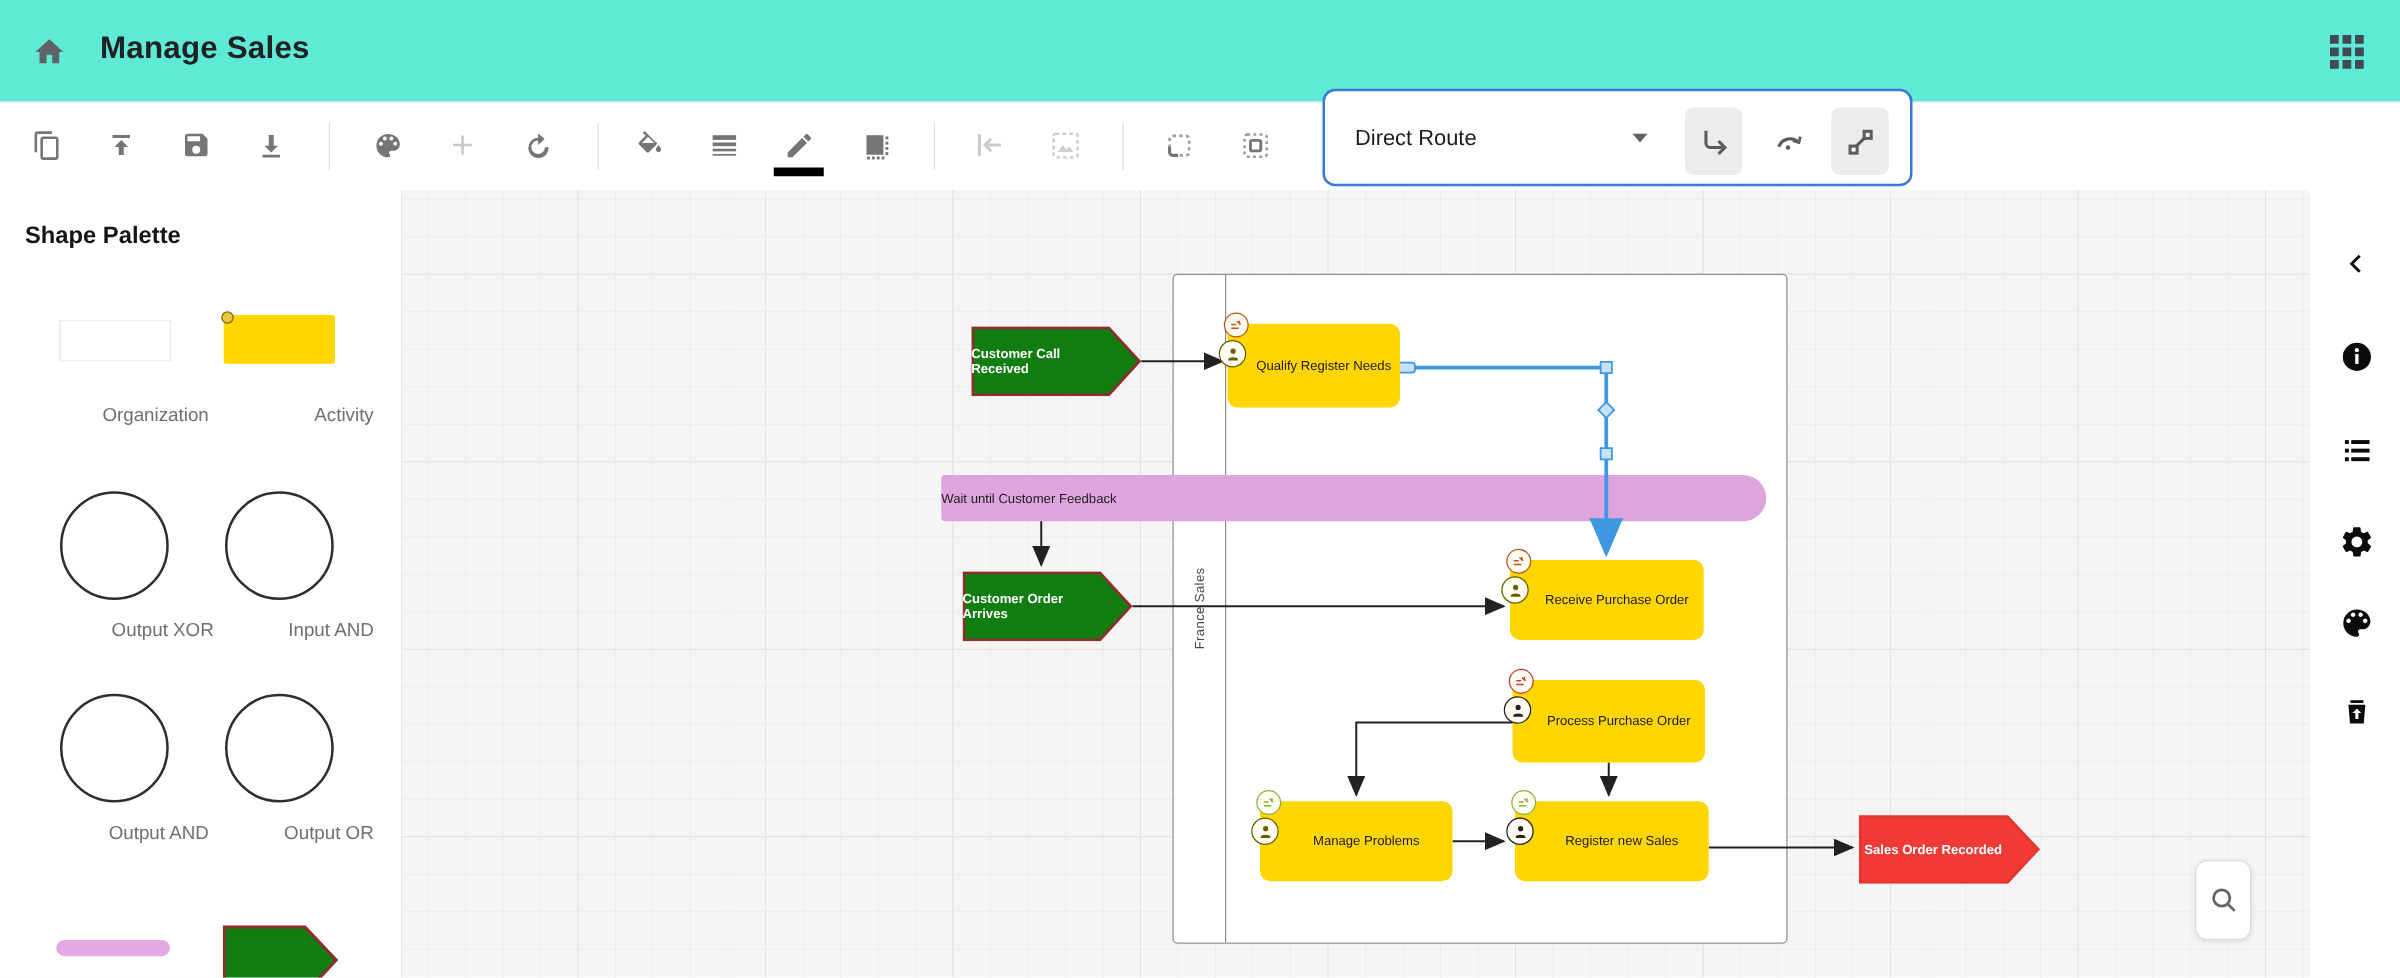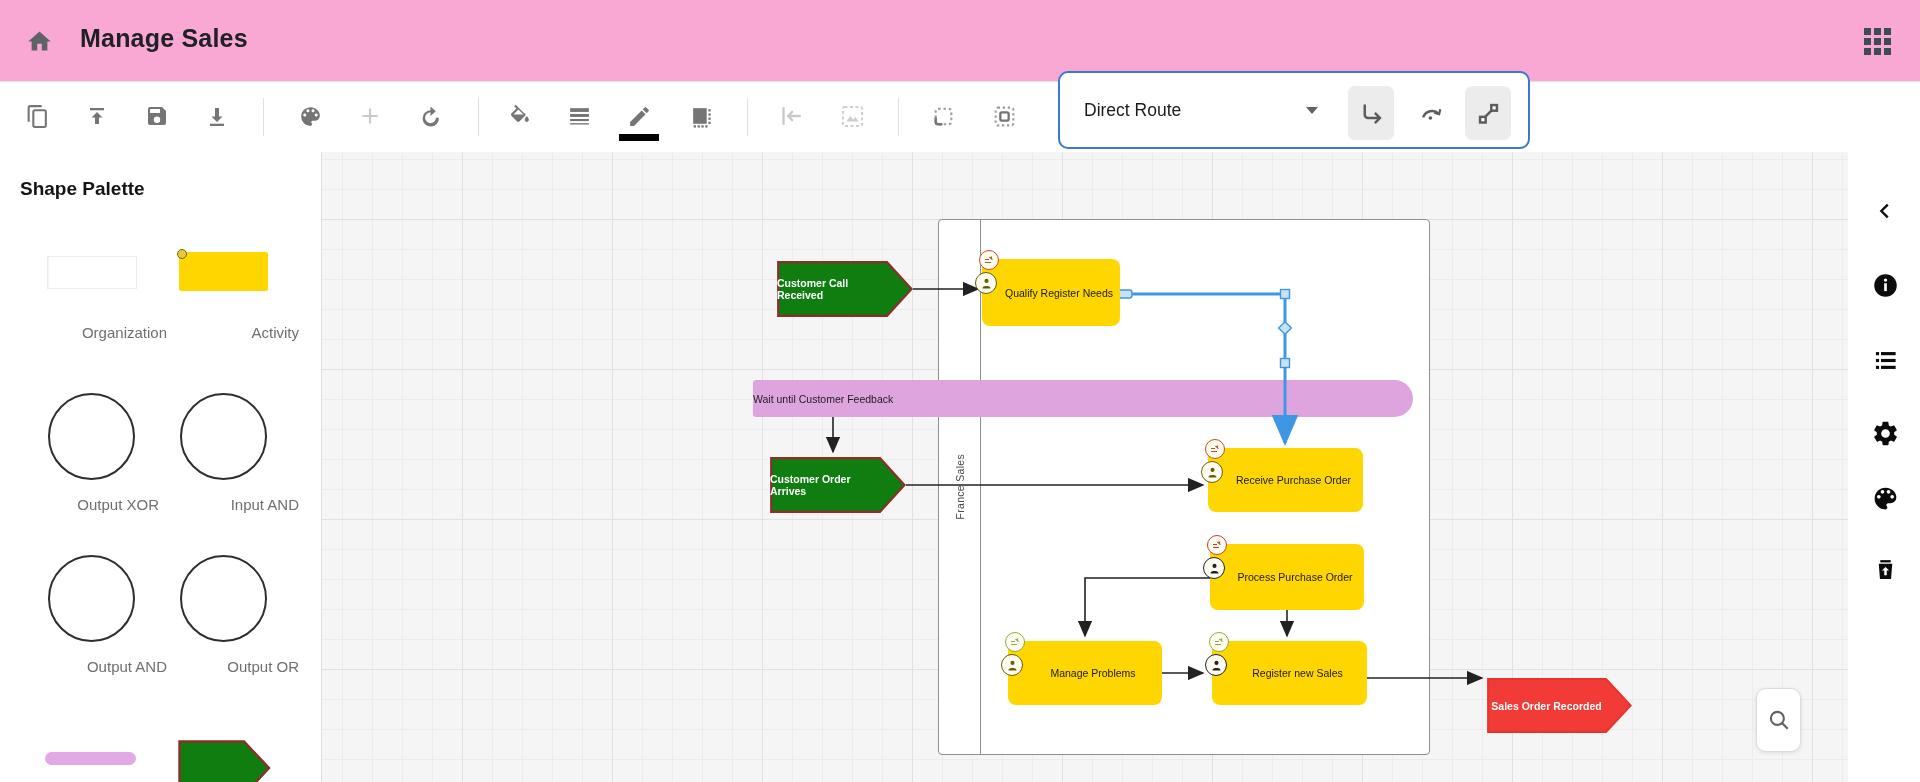--- a/index.html
+++ b/index.html
@@ -1,20 +1,20 @@
 <!DOCTYPE html>
 <html><head>
 <meta charset="utf-8">
 <style>
   * { margin:0; padding:0; box-sizing:border-box; }
   html,body { width:1920px; height:782px; overflow:hidden; background:#fff;
     font-family:"Liberation Sans", sans-serif; }
 
   
-  .header { position:relative; width:1920px; height:82px; background:#f9a8d4;
+  .header { position:relative; width:1920px; height:82px; background:#5eead4;
     border-bottom:1px solid #e4e4e4; }
   .home-btn { position:absolute; left:22px; top:24px; width:34px; height:34px;
     display:flex; align-items:center; justify-content:center; cursor:pointer; }
   .page-title { position:absolute; left:80px; top:24px; font-size:25px; font-weight:700;
     color:#202124; letter-spacing:.2px; }
   .apps-btn { position:absolute; right:28px; top:28px; width:28px; height:28px;
     display:grid; grid-template-columns:repeat(3,7px); grid-template-rows:repeat(3,7px);
     gap:3px; cursor:pointer; }
   .apps-btn i { background:#3e4a54; display:block; }
 
@@ -244,21 +244,21 @@
 
   <div class="swatch org-swatch"></div>
   <div class="swatch act-swatch">
     <span class="act-dot"></span>
   </div>
   <div class="swatch-label" style="left:17px; top:172px">Organization</div>
   <div class="swatch-label" style="left:149px; top:172px">Activity</div>
 
   <div class="swatch circle-swatch" style="left:48px; top:241px"></div>
   <div class="swatch circle-swatch" style="left:180px; top:241px"></div>
-  <div class="swatch-label" style="left:9px; top:344px">Output XOR</div>
+  <div class="swatch-label" style="left:21px; top:344px">Output XOR</div>
   <div class="swatch-label" style="left:149px; top:344px">Input AND</div>
 
   <div class="swatch circle-swatch" style="left:48px; top:403px"></div>
   <div class="swatch circle-swatch" style="left:180px; top:403px"></div>
   <div class="swatch-label" style="left:17px; top:506px">Output AND</div>
   <div class="swatch-label" style="left:149px; top:506px">Output OR</div>
 
   <div class="swatch pill-swatch"></div>
   <div class="swatch" style="left:178px; top:588px">
     <svg width="93" height="57" viewBox="0 0 93 57">
@@ -373,21 +373,21 @@
         </svg>
       </span>
       <span class="badge b2" style="border: 1.6px solid rgb(34, 34, 34);">
         <svg width="13" height="13" viewBox="0 0 12 12" fill="#222222">
       <circle cx="6" cy="3.6" r="1.9"></circle>
           <path d="M2.4 10c0-2.4 7.2-2.4 7.2 0v.6H2.4z"></path>
         </svg>
       </span>
       <span class="lbl">Register new Sales</span>
     </div>
-    <div class="node" style="left: 1165px; top: 500px; width: 145px; height: 55px; margin-top: 26px;"><svg width="145" height="55" viewBox="0 0 145 55">
+    <div class="node" style="left: 1165px; top: 500px; width: 145px; height: 55px;"><svg width="145" height="55" viewBox="0 0 145 55">
       <polygon points="1.2,1.2 119,1.2 143.5,27.5 119,53.8 1.2,53.8" fill="#f23b36" stroke="#e5352f" stroke-width="2.2"></polygon>
       </svg><span class="event-lbl">Sales Order Recorded</span></div>
   </div>
 
 <div class="rightbar">
   <div class="rbtn" style="top:44px">
     <svg width="22" height="22" viewBox="0 0 24 24" fill="none" stroke="#111" stroke-width="2.6">
       <path d="M15 5l-7 7 7 7"></path>
       </svg>
   </div>

